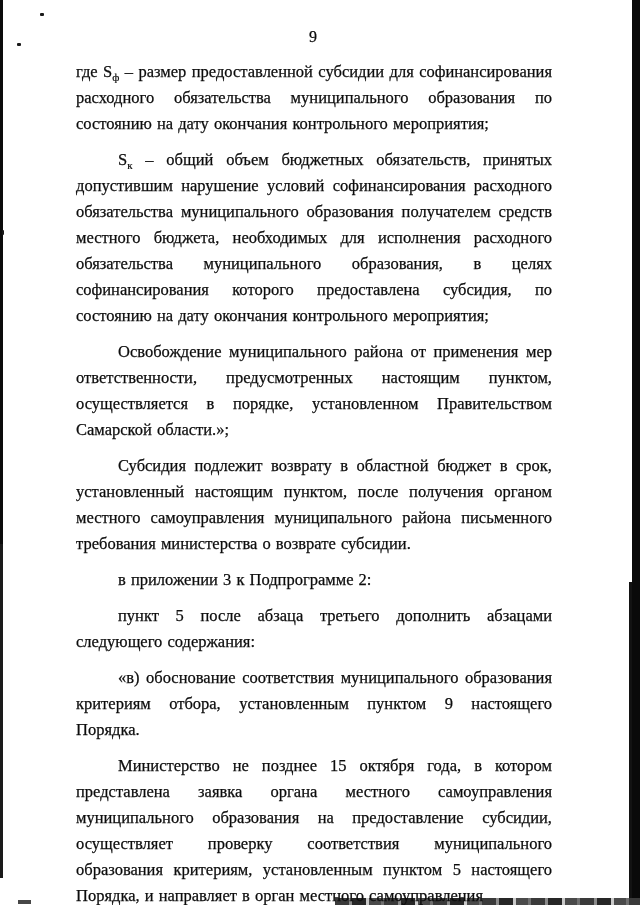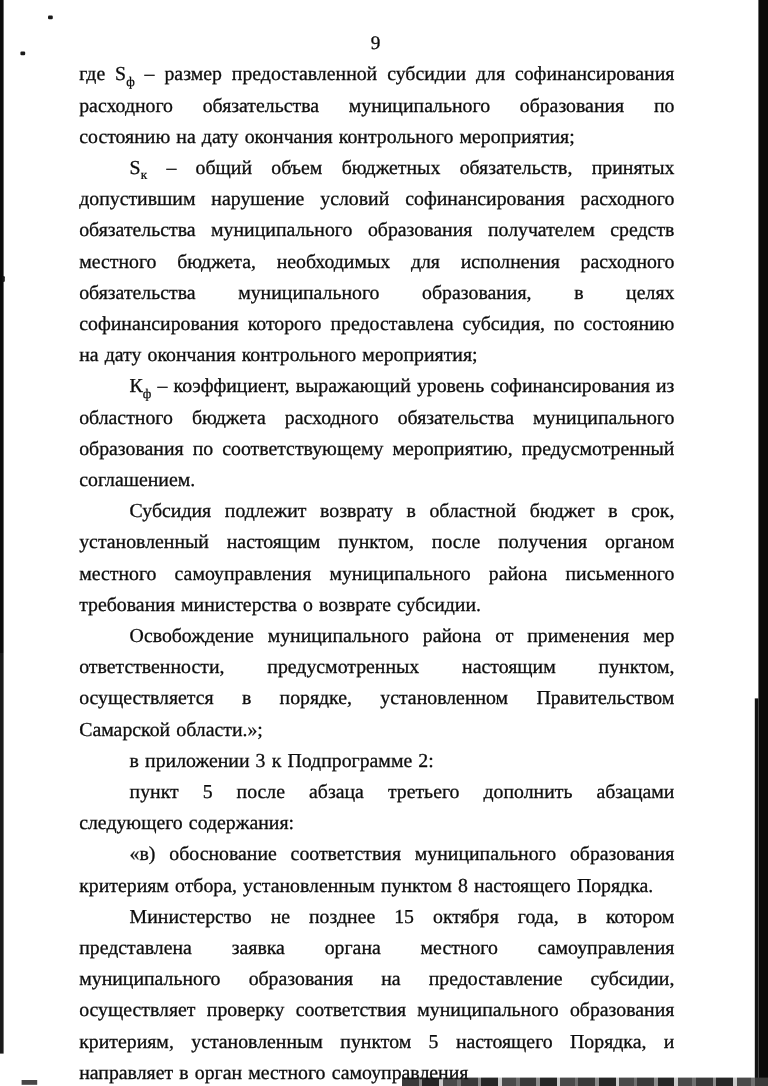--- a/index.html
+++ b/index.html
@@ -48,21 +48,21 @@
   .page-number {
     position: absolute; top: 27px; left: 66px; right: 80px;
     text-align: center;
     font-size: 16px;
     line-height: 20px;
   }
   .doc-body {
     position: absolute; top: 49px; left: 66px; right: 78px;
   }
   .doc-body p.para {
-    margin: 0;
+    margin: 10px;
     font-size: 16.5px;
     line-height: 26px;
     text-align: justify;
     word-spacing: 1px;
   }
   .doc-body p.para.indent { text-indent: 42px; }
   .doc-body sub {
     font-size: 11px;
     line-height: 0;
     -webkit-text-stroke: 0.2px #0d0d0d;
@@ -78,21 +78,20 @@
   <div class="edge-bottom-dash"></div>
   <div class="speck s1"></div>
   <div class="speck s2"></div>
   <div class="speck s3"></div>
 
   <div class="page-number">9</div>
 
   <div class="doc-body">
       <p class="para">где S<sub>ф</sub> – размер предоставленной субсидии для софинансирования расходного обязательства муниципального образования по состоянию на дату окончания контрольного мероприятия;</p>
       <p class="para indent">S<sub>к</sub> – общий объем бюджетных обязательств, принятых допустившим нарушение условий софинансирования расходного обязательства муниципального образования получателем средств местного бюджета, необходимых для исполнения расходного обязательства муниципального образования, в целях софинансирования которого предоставлена субсидия, по состоянию на дату окончания контрольного мероприятия;</p>
-      <p class="para indent">К<sub>ф</sub> – коэффициент, выражающий уровень софинансирования из областного бюджета расходного обязательства муниципального образования по соответствующему мероприятию, предусмотренный соглашением.</p>
+      <p class="para indent">Освобождение муниципального района от применения мер ответственности, предусмотренных настоящим пунктом, осуществляется в порядке, установленном Правительством Самарской области.»;</p>
       <p class="para indent">Субсидия подлежит возврату в областной бюджет в срок, установленный настоящим пунктом, после получения органом местного самоуправления муниципального района письменного требования министерства о возврате субсидии.</p>
-      <p class="para indent">Освобождение муниципального района от применения мер ответственности, предусмотренных настоящим пунктом, осуществляется в порядке, установленном Правительством Самарской области.»;</p>
       <p class="para indent">в приложении 3 к Подпрограмме 2:</p>
       <p class="para indent">пункт 5 после абзаца третьего дополнить абзацами следующего содержания:</p>
-      <p class="para indent">«в) обоснование соответствия муниципального образования критериям отбора, установленным пунктом 8 настоящего Порядка.</p>
+      <p class="para indent">«в) обоснование соответствия муниципального образования критериям отбора, установленным пунктом 9 настоящего Порядка.</p>
       <p class="para indent">Министерство не позднее 15 октября года, в котором представлена заявка органа местного самоуправления муниципального образования на предоставление субсидии, осуществляет проверку соответствия муниципального образования критериям, установленным пунктом 5 настоящего Порядка, и направляет в орган местного самоуправления</p>
     </div>
 </div>
 
 </body></html>

